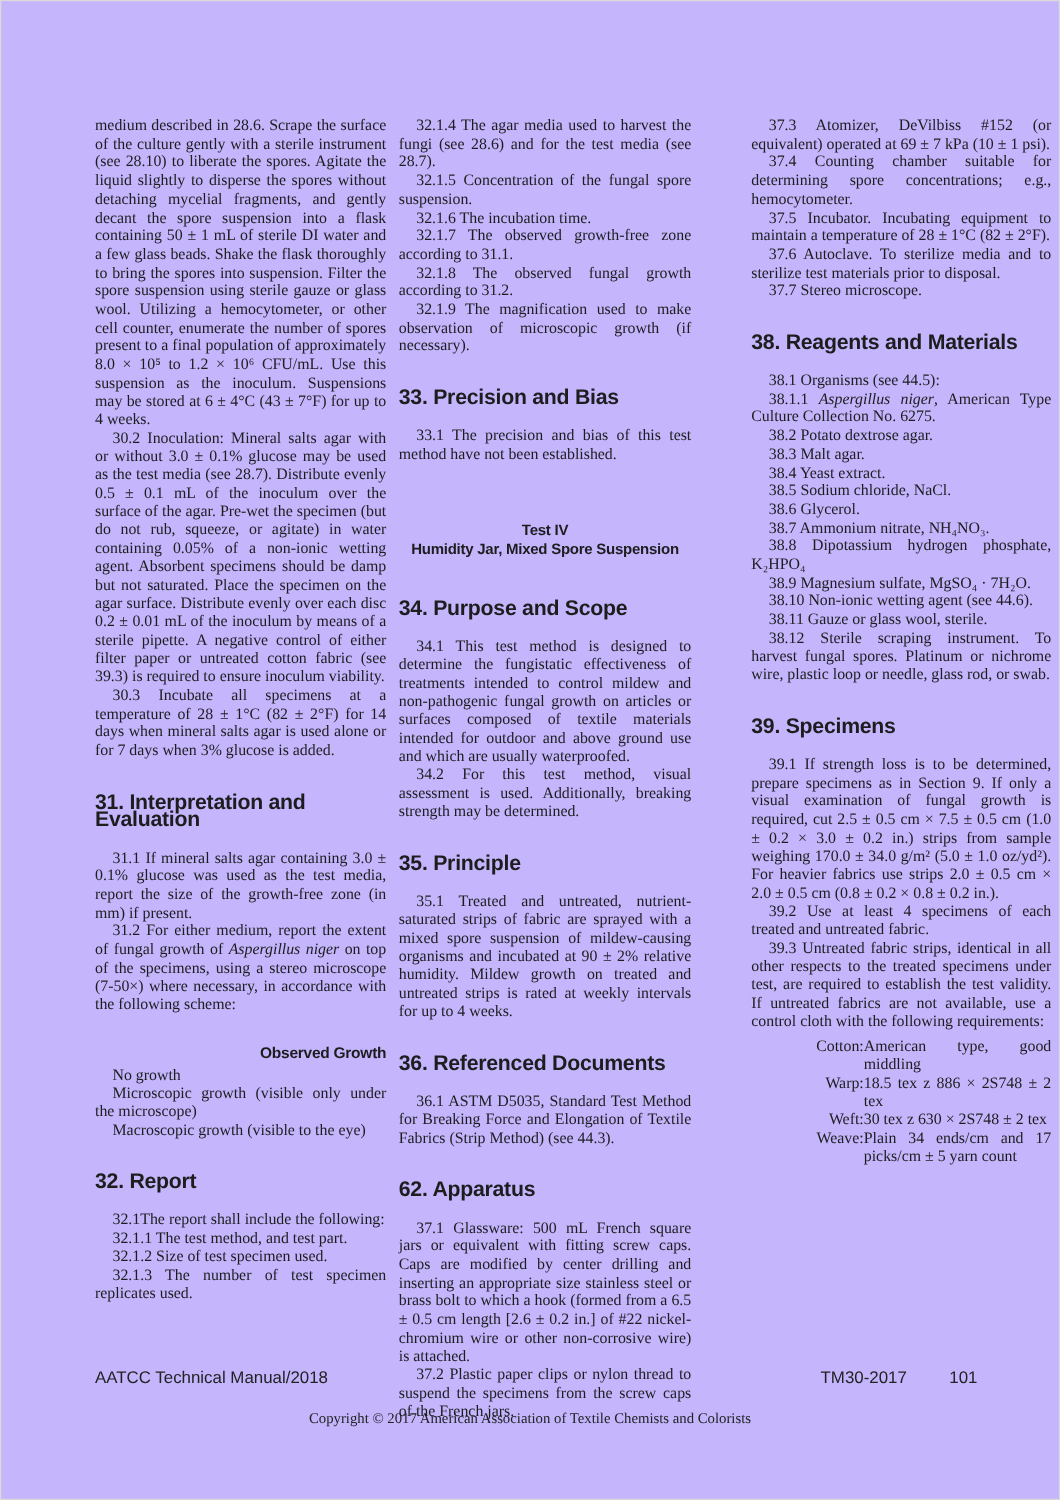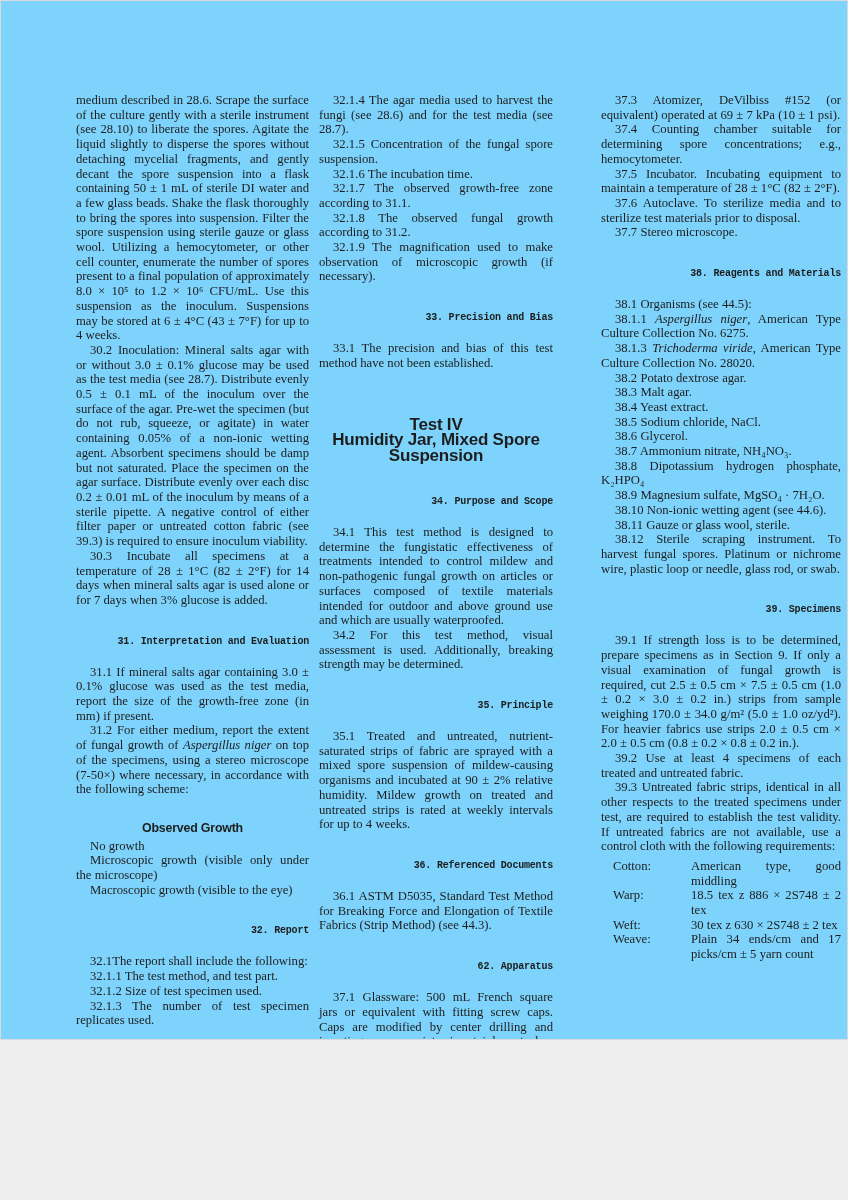--- a/index.html
+++ b/index.html
@@ -1,48 +1,48 @@
 <!DOCTYPE html>
 <html><head>
 <meta charset="utf-8">
 <style>
   * { margin:0; padding:0; box-sizing:border-box; }
   html,body { background:#ededed; }
   .page {
-    position:relative; width:848px; height:1040px; margin:0 auto;
-    background:#7dd3fc; border:1px solid #d9d9d9;
+    position:relative; width:848px; height:1200px; margin:0 auto;
+    background:#c4b5fd; border:1px solid #d9d9d9;
     color:#1d1d1d; overflow:hidden;
     font-family:"Liberation Serif", serif;
   }
   .col {
     position:absolute; top:92px;
     font-size:12.7px; line-height:14.7px; text-align:justify;
   }
   #col1 { left:75px;  width:233px; }
   #col2 { left:318px; width:234px; }
   #col3 { left:560px; width:240px;margin-left:40px; }
   .para { text-indent:14px; }
   .noindent { text-indent:0; }
   .h-section {
-    font-family:Liberation Mono, monospace; font-weight:bold;
-    font-size:10px; letter-spacing:-0.2px; line-height:14px;
-    text-align:right; text-indent:0; margin:27px 0 16px;
+    font-family:Liberation Sans, sans-serif; font-weight:bold;
+    font-size:17px; letter-spacing:-0.2px; line-height:14px;
+    text-align:left; text-indent:0; margin:27px 0 16px;
   }
   .subhead {
     font-family:"Liberation Sans", sans-serif; font-weight:bold;
     font-size:12.4px; letter-spacing:-0.2px;
-    text-align:center; text-indent:0; margin:24px 0 3px;
+    text-align:right; text-indent:0; margin:24px 0 3px;
   }
   .center-head {
     font-family:"Liberation Sans", sans-serif; font-weight:bold;
-    font-size:17px; letter-spacing:-0.2px; line-height:15.5px;
+    font-size:12px; letter-spacing:-0.2px; line-height:15.5px;
     text-align:center; text-indent:0; margin:46px 0 32px;
   }
   .req { display:grid; grid-template-columns:90px 1fr; margin-top:5px; }
-  .req .lbl { padding-left:12px; text-align:left; text-indent:0; }
+  .req .lbl { padding-left:12px; text-align:right; text-indent:0; }
   .req .val { text-align:justify; text-indent:0; }
   .footer-row {
     position:absolute; left:75px; right:65px; top:1093px;
     display:flex; justify-content:space-between; align-items:baseline;
     font-family:"Liberation Sans", sans-serif; font-size:13.5px; color:#222;
   }
   .footer-right { display:flex; gap:34px;justify-content:flex-end; }
   .copyright {
     position:absolute; left:0; right:0; top:1126px;
     text-align:center; font-family:"Liberation Serif", serif;
@@ -100,21 +100,20 @@
 
   <div class="col" id="col3">
     <p class="para">37.3 Atomizer, DeVilbiss #152 (or equivalent) operated at 69 ± 7 kPa (10 ± 1 psi).</p>
     <p class="para">37.4 Counting chamber suitable for determining spore concentrations; e.g., hemocytometer.</p>
     <p class="para">37.5 Incubator. Incubating equipment to maintain a temperature of 28 ± 1°C (82 ± 2°F).</p>
     <p class="para">37.6 Autoclave. To sterilize media and to sterilize test materials prior to disposal.</p>
     <p class="para">37.7 Stereo microscope.</p>
     <p class="h-section">38. Reagents and Materials</p>
     <p class="para">38.1 Organisms (see 44.5):</p>
     <p class="para"><span>38.1.1 </span><i>Aspergillus niger</i><span>, American Type Culture Collection No. 6275.</span></p>
-    <p class="para"><span>38.1.3 </span><i>Trichoderma viride</i><span>, American Type Culture Collection No. 28020.</span></p>
     <p class="para">38.2 Potato dextrose agar.</p>
     <p class="para">38.3 Malt agar.</p>
     <p class="para">38.4 Yeast extract.</p>
     <p class="para">38.5 Sodium chloride, NaCl.</p>
     <p class="para">38.6 Glycerol.</p>
     <p class="para">38.7 Ammonium nitrate, NH₄NO₃.</p>
     <p class="para">38.8 Dipotassium hydrogen phosphate, K₂HPO₄</p>
     <p class="para">38.9 Magnesium sulfate, MgSO₄ · 7H₂O.</p>
     <p class="para">38.10 Non-ionic wetting agent (see 44.6).</p>
     <p class="para">38.11 Gauze or glass wool, sterile.</p>

